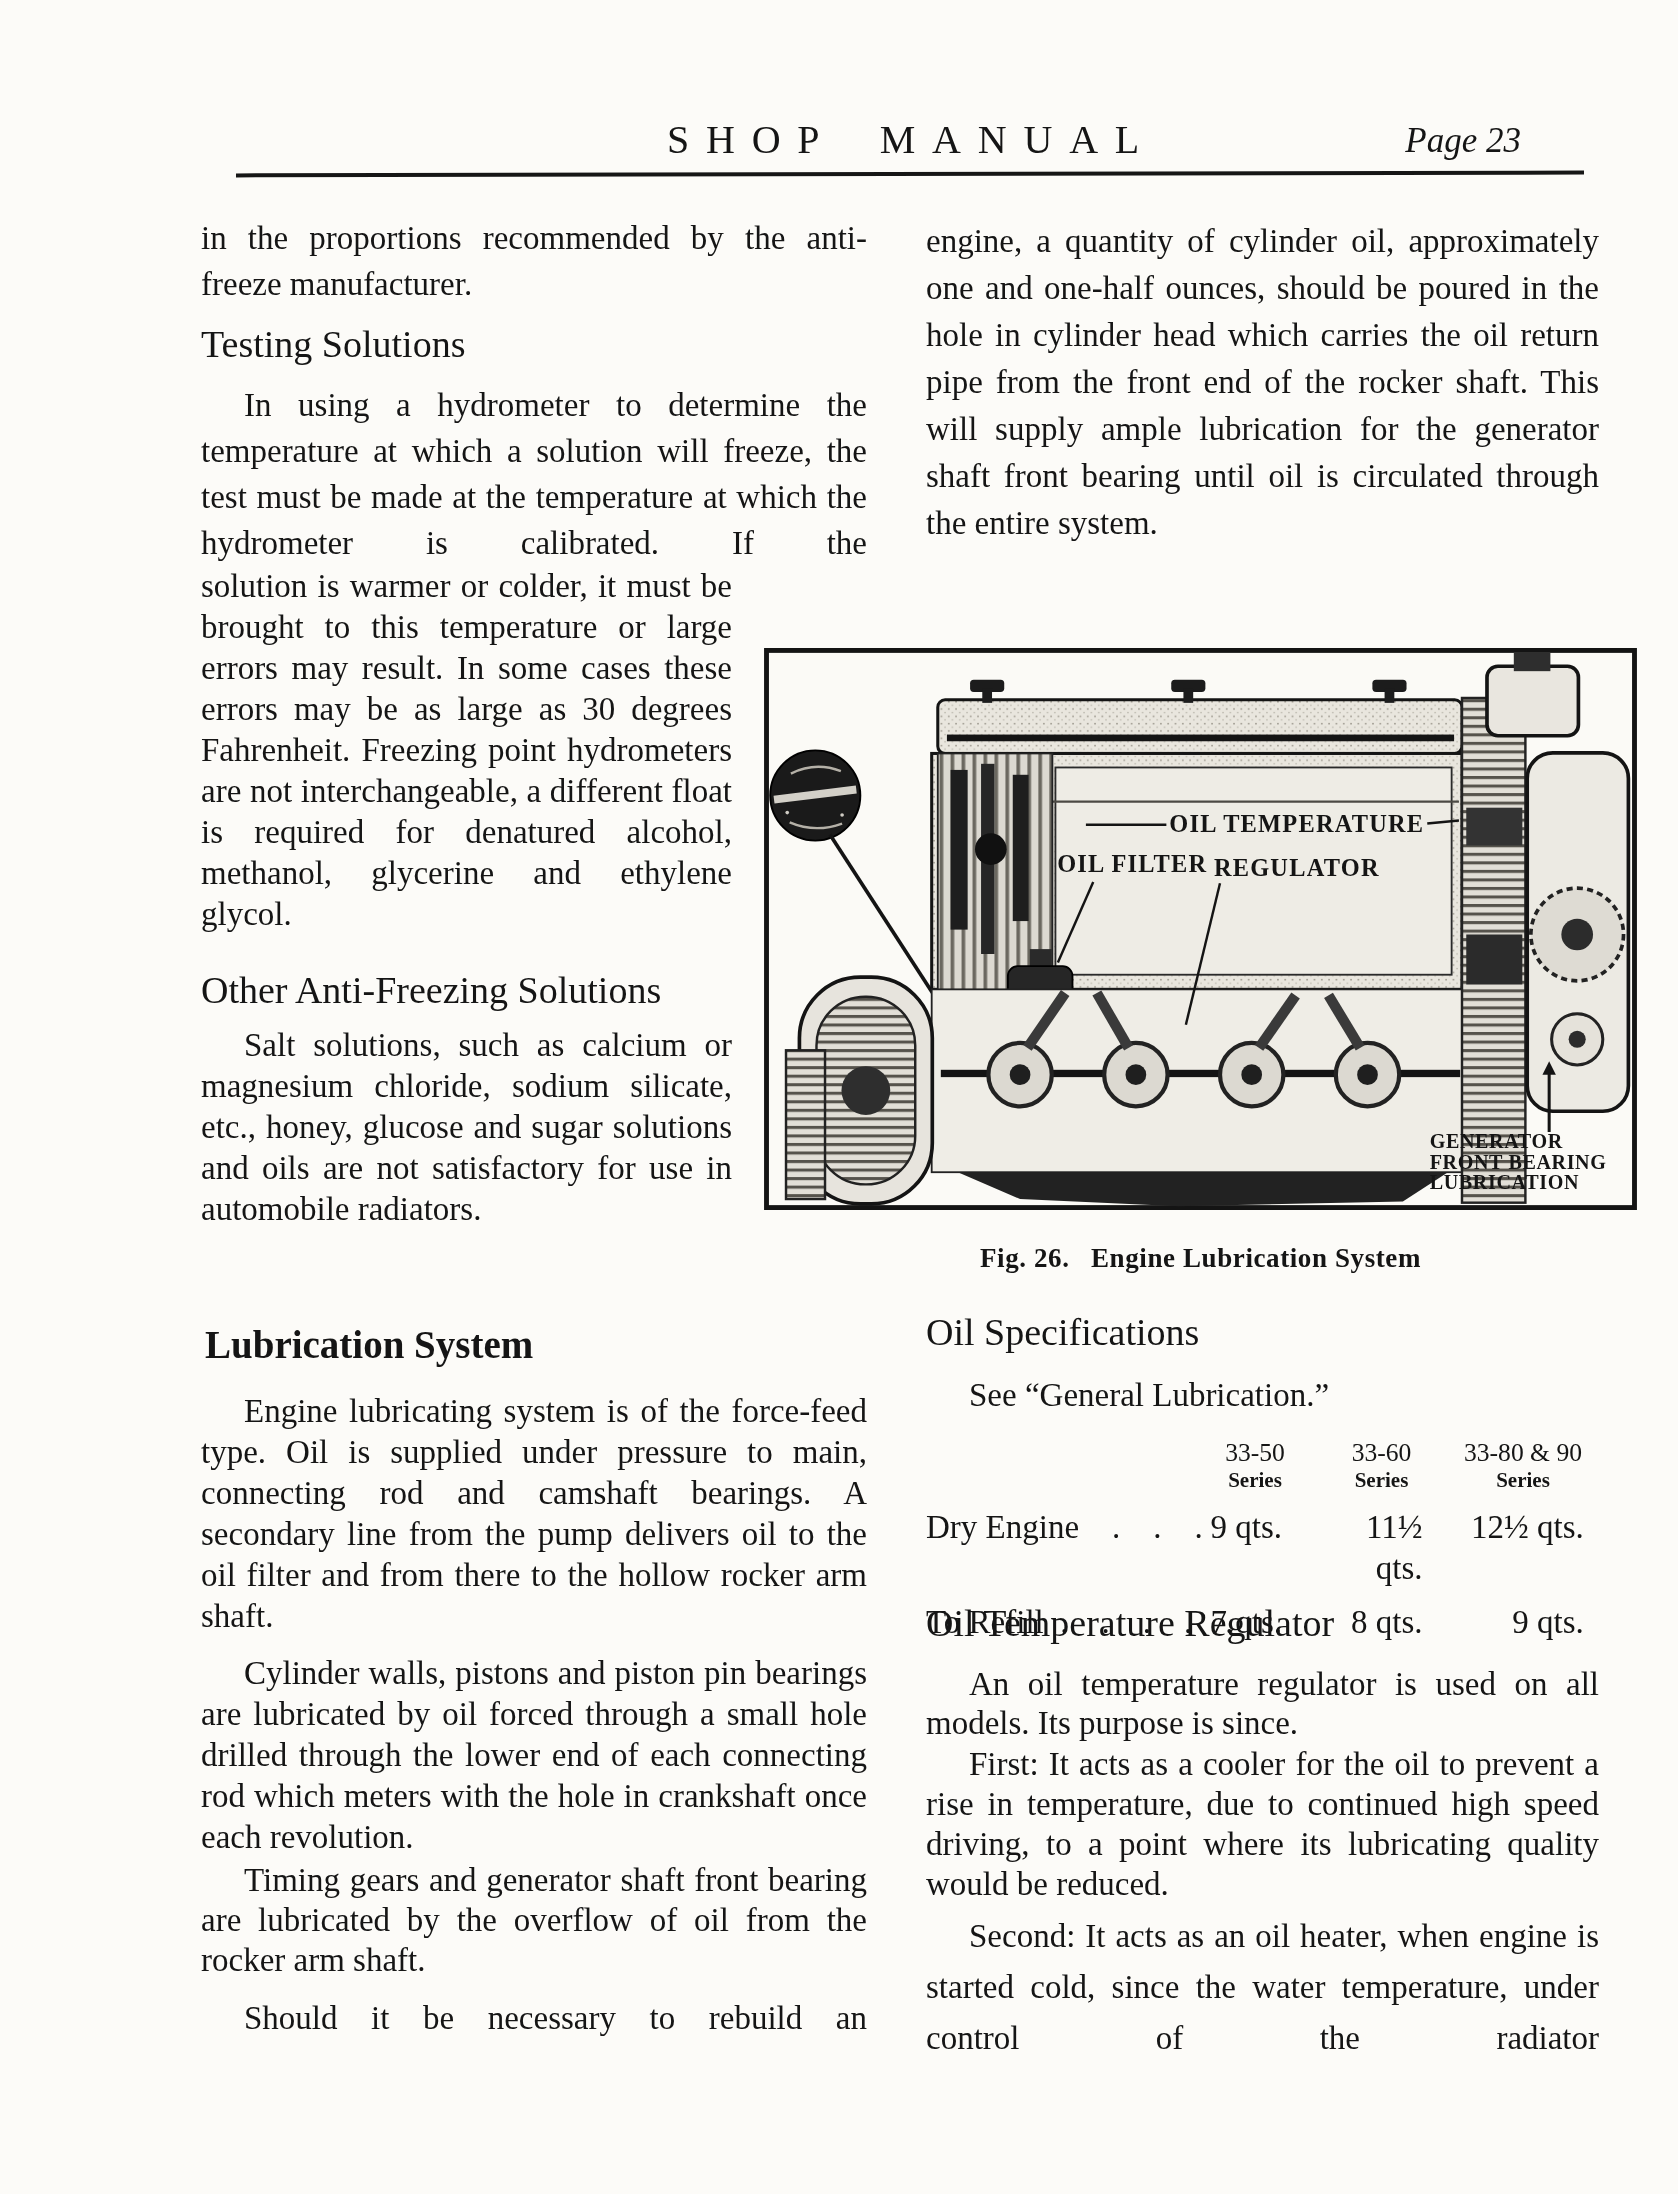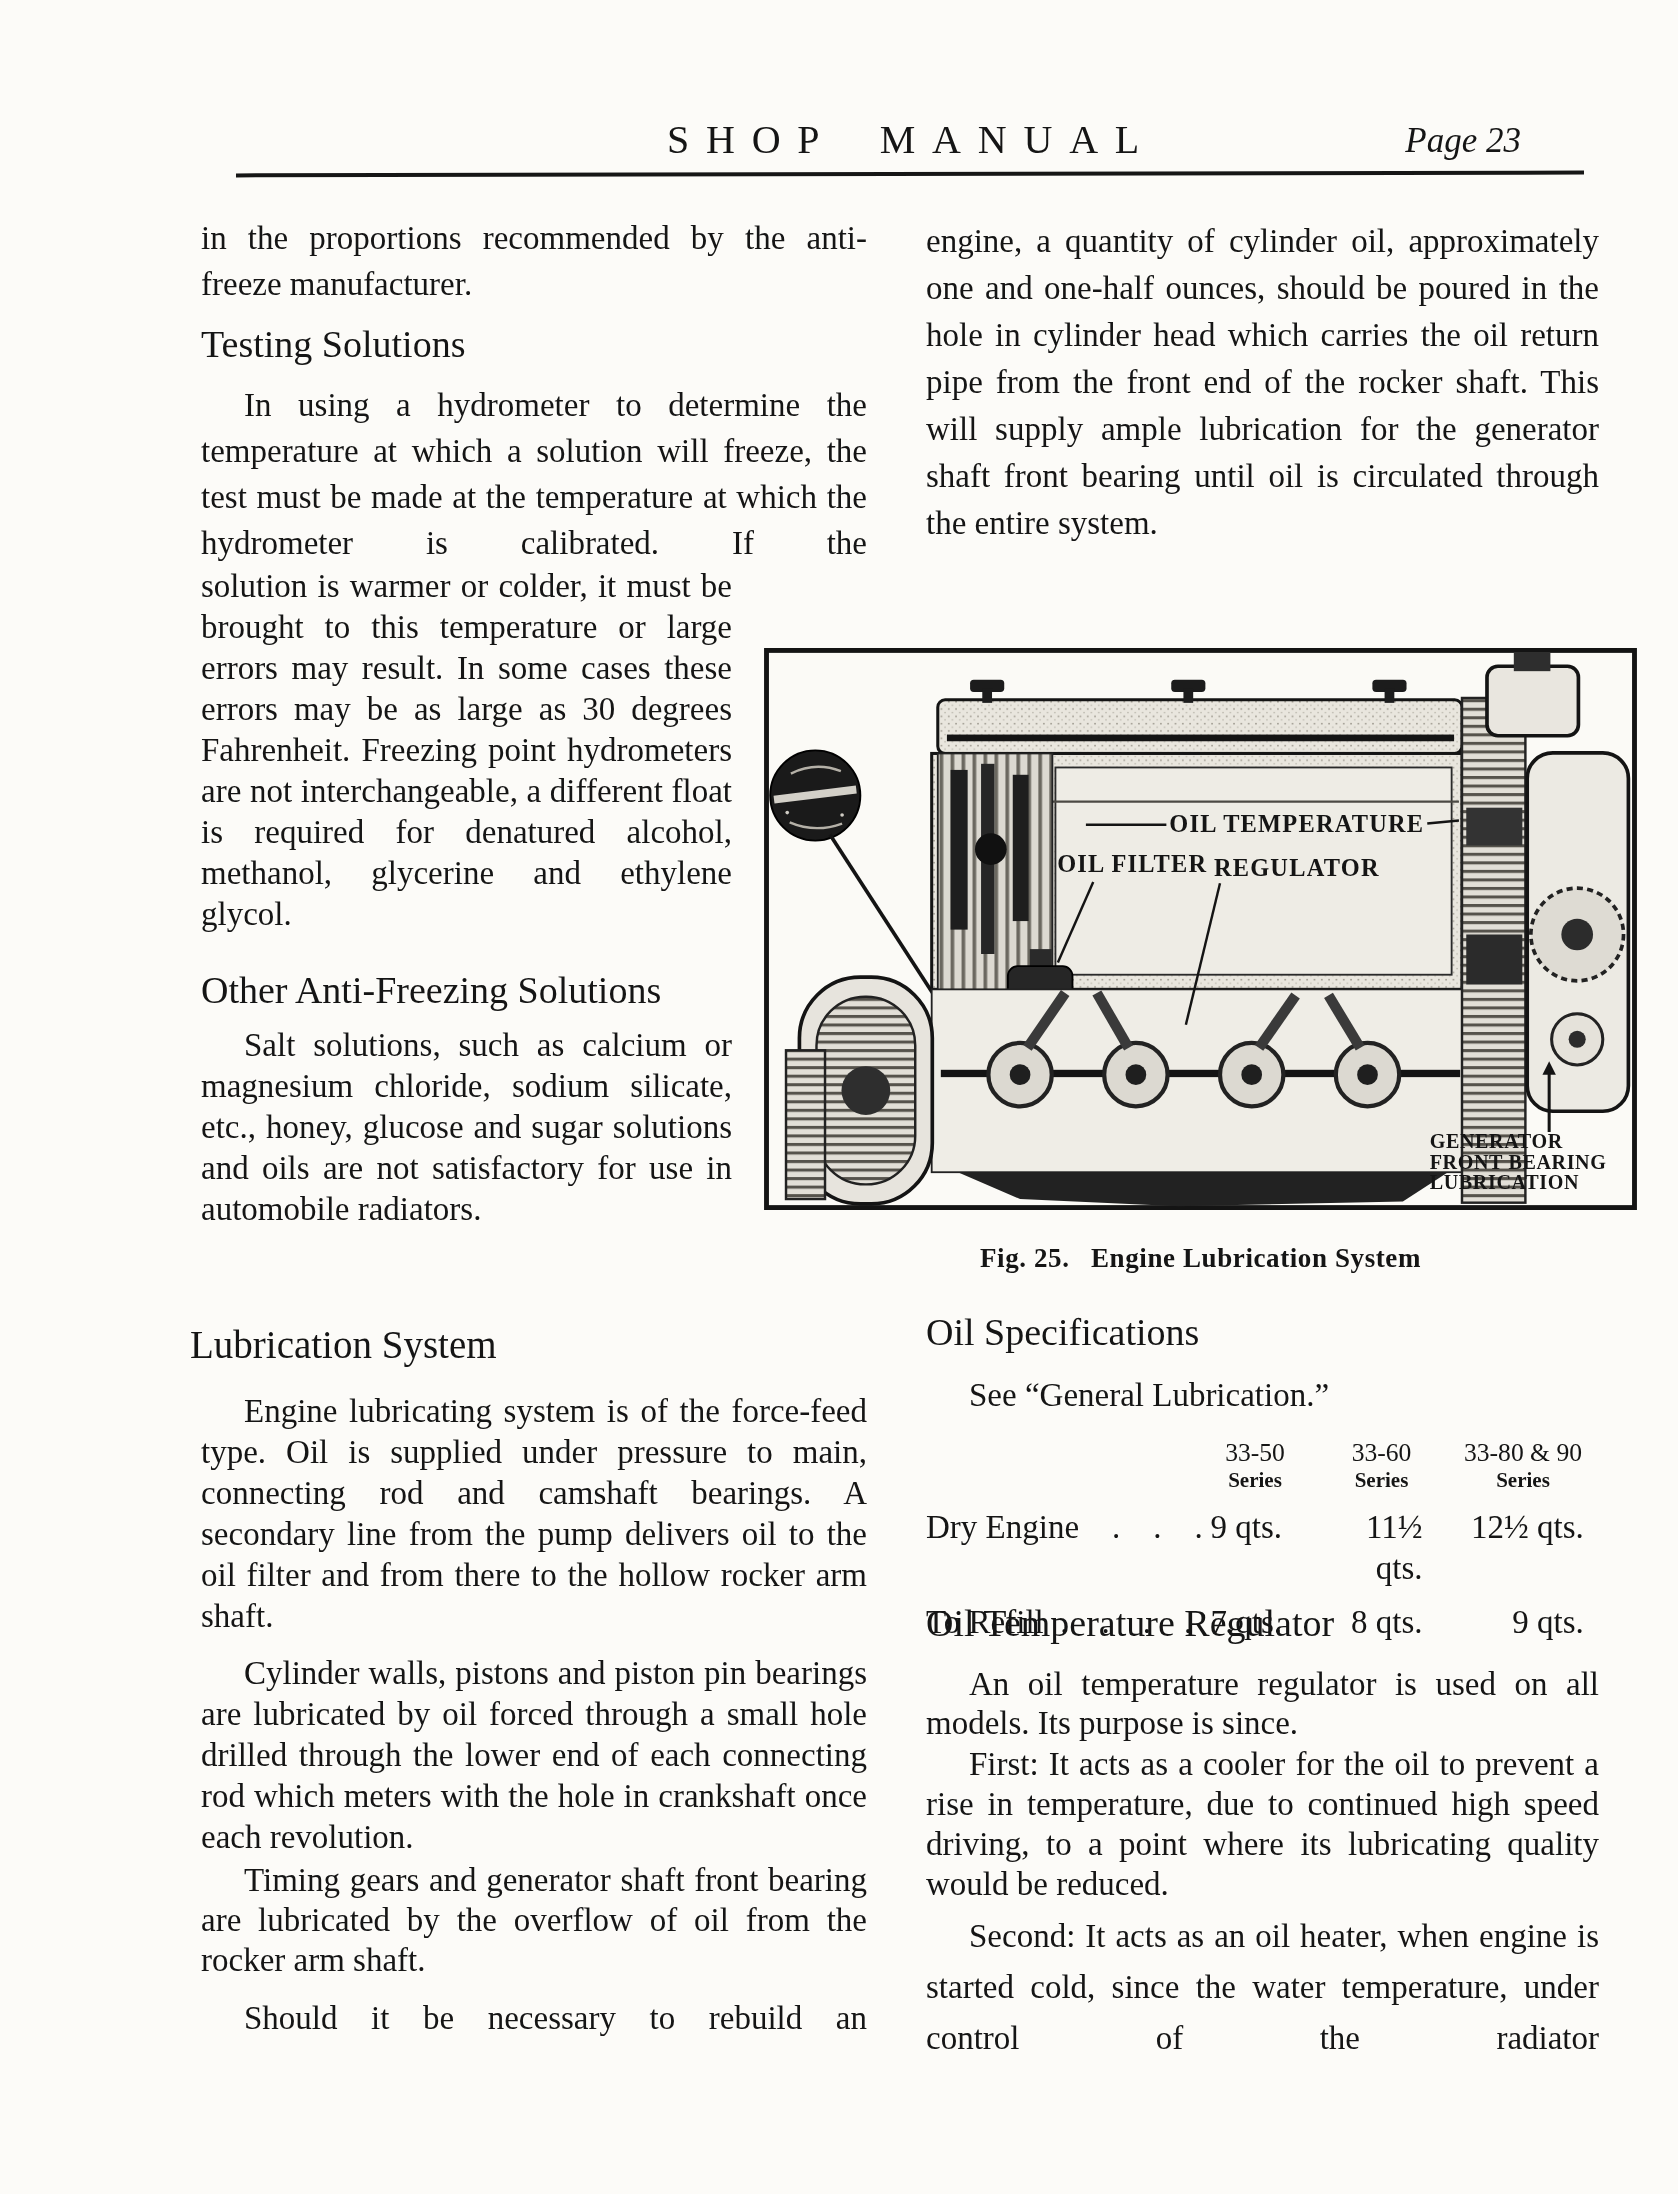--- a/index.html
+++ b/index.html
@@ -25,21 +25,21 @@
   .para{
     position:absolute;left:201px;width:666px;text-align:justify;
     font-size:33px;line-height:44px;
   }
   .indent{text-indent:43px;}
   .spread-last{text-align-last:justify;}
   .h-italic{
     position:absolute;left:201px;font-size:38px;line-height:40px;
   }
   .h-bold{
-    position:absolute;left:190px;font-weight:normal;font-size:39px;line-height:41px;
+    position:absolute;left:205px;font-weight:bold;font-size:39px;line-height:41px;
   }
   
   #lc-cont{top:215px;line-height:46px;}
   #lc-h1{top:324px;}
   #lc-p1w{top:382px;line-height:46px;}
   #lc-p1n{top:566px;width:531px;line-height:41px;}
   #lc-h2{top:970px;}
   #lc-p2{top:1025px;width:531px;line-height:41px;}
   #lc-h3{top:1324px;}
   #lc-p3{top:1391px;line-height:41px;}
@@ -238,21 +238,21 @@
         <text x="874" y="374" font-size="40" text-anchor="middle" letter-spacing="2">REGULATOR</text>
         <line x1="748" y1="386" x2="692" y2="618" stroke="#141414" stroke-width="4"></line>
         <text x="1092" y="820" font-size="33" letter-spacing="1">GENERATOR</text>
         <text x="1092" y="854" font-size="33" letter-spacing="1">FRONT BEARING</text>
         <text x="1092" y="888" font-size="33" letter-spacing="1">LUBRICATION</text>
         <line x1="1288" y1="794" x2="1288" y2="694" stroke="#141414" stroke-width="5"></line>
         <polygon points="1288,678 1277,700 1299,700" fill="#141414"></polygon>
       </g>
     </svg>
   </div>
-  <div class="fig-caption">Fig. 25.  Engine Lubrication System</div>
+  <div class="fig-caption">Fig. 26.  Engine Lubrication System</div>
 
   <div id="rc-h1" class="h-italic">Oil Specifications</div>
   <div id="rc-see" class="para rpara indent">See “General Lubrication.”</div>
 
   <div class="spec-table">
     <div class="spec-colhead"></div>
     <div class="spec-colhead">
       <span>33-50</span>
       <span class="sub">Series</span>
     </div>

